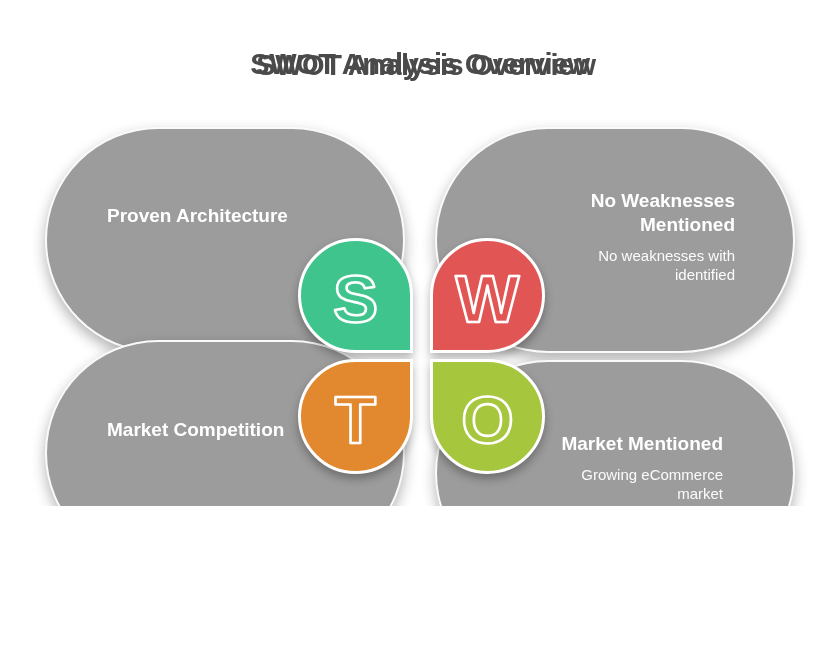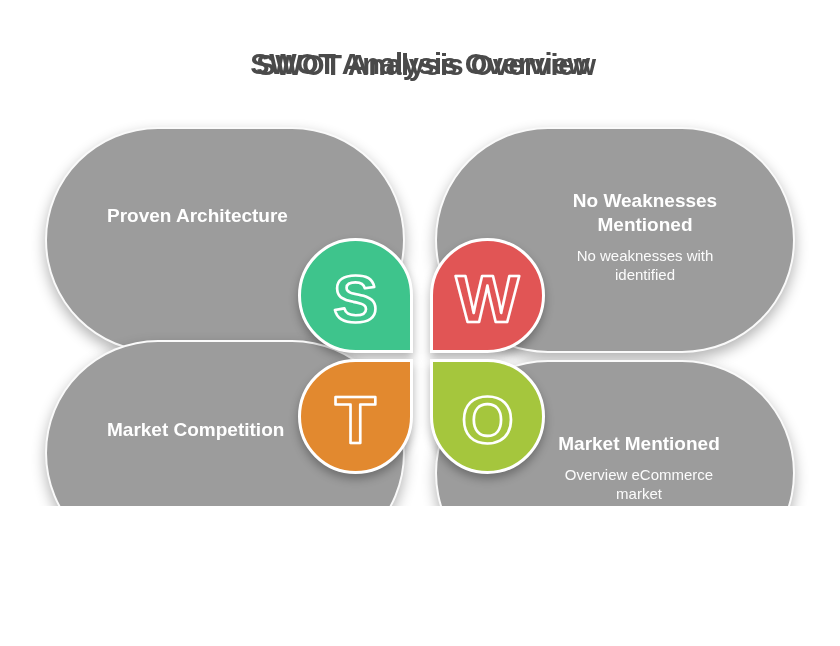--- a/index.html
+++ b/index.html
@@ -22,21 +22,21 @@
   }
   .panel.tl{left:45px;top:127px;}
   .panel.tr{left:435px;top:127px;}
   .panel.bl{left:45px;top:340px;}
   .panel.br{left:435px;top:360px;}
 
   .ptext{position:absolute;color:#ffffff;}
   .ptext .heading{font-size:19px;font-weight:bold;line-height:24px;margin:0 0 9px 0;}
   .ptext .detail{font-size:15px;line-height:19px;color:rgba(255,255,255,0.96);}
   .ptext.right{text-align:left;}
-  .ptext.left{text-align:center;}
+  .ptext.left{text-align:right;}
   .nowrap{white-space:nowrap;}
 
   .ptext.tl-pos{left:60px;width:182px;top:75px;}
   .ptext.tr-pos{left:118px;width:180px;top:60px;}
   .ptext.bl-pos{left:60px;width:182px;top:76px;}
   .ptext.br-pos{left:118px;width:168px;top:70px;}
 
   
   .badge{
     position:absolute;width:115px;height:115px;box-sizing:border-box;
@@ -86,21 +86,21 @@
 
   <div class="panel bl">
     <div class="ptext right bl-pos">
       <div class="heading nowrap">Market Competition</div>
     </div>
   </div>
 
   <div class="panel br">
     <div class="ptext left br-pos">
       <div class="heading nowrap">Market Mentioned</div>
-      <div class="detail">Overview eCommerce market</div>
+      <div class="detail">Growing eCommerce market</div>
     </div>
   </div>
 
   <div class="badge badge-s">
     <svg viewBox="0 0 100 100">
       <text x="50" y="53" text-anchor="middle" dominant-baseline="central" font-size="62">S</text>
     </svg>
   </div>
   <div class="badge badge-w">
     <svg viewBox="0 0 100 100">

